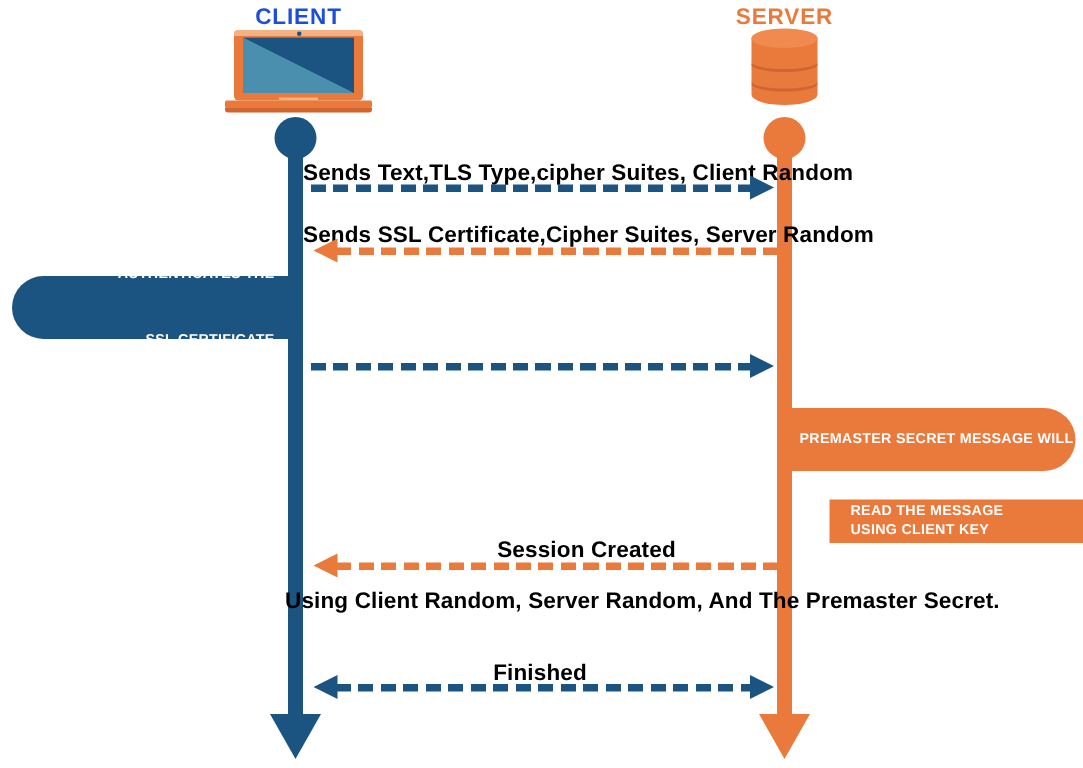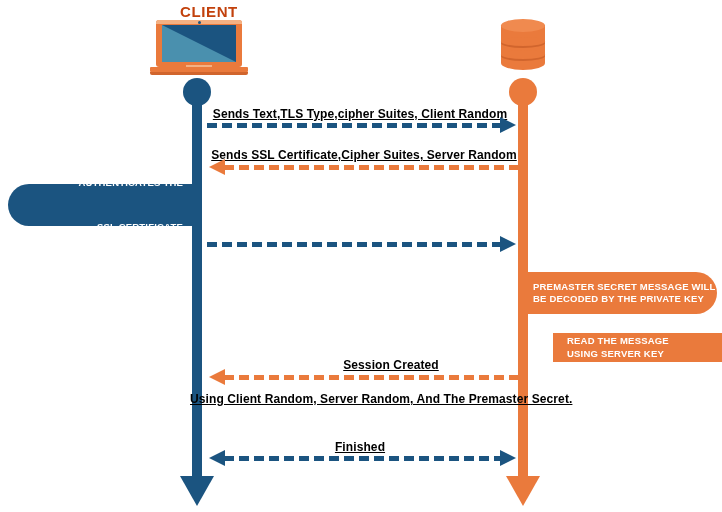--- a/index.html
+++ b/index.html
@@ -24,21 +24,21 @@
 
   
   .actor-title {
     position: absolute;
     font-weight: bold;
     font-size: 15px;
     letter-spacing: 0.6px;
     text-align: center;
     white-space: nowrap;
   }
-  #client-title { left: 154px; top: 3px; width: 110px; color: #c2410c; }
+  #client-title { left: 144px; top: 3px; width: 110px; color: #1d4ed8; }
   #server-title { left: 468px; top: 3px; width: 110px; color: #ea7a3c; }
 
   
   .laptop { position: absolute; left: 150px; top: 20px; width: 98px; height: 55px; }
   .laptop-body {
     position: absolute; left: 6px; top: 0; width: 86px; height: 47px;
     background: #ea7a3c; border-radius: 3px;
   }
   .laptop-top-hl {
     position: absolute; left: 6px; top: 0; width: 86px; height: 4px;
@@ -115,27 +115,26 @@
   }
   #server-lifeline-head {
     left: 506px; top: 476px;
     border-width: 30px 17px 0 17px;
     border-color: #ea7a3c transparent transparent transparent;
   }
 
   
   .msg-label {
     position: absolute;
-    font-size: 12px;
+    font-size: 15px;
     font-weight: bold;
     color: #000000;
     text-align: center;
     white-space: nowrap;
     letter-spacing: 0.1px;
-    text-decoration: underline;
   }
 
   
   .arrow-track {
     position: absolute;
     height: 5px;
   }
   .arrow-dashes {
     position: absolute;
     left: 0; top: 0;
@@ -215,20 +214,21 @@
     <div class="laptop-cam"></div>
     <div class="laptop-pad"></div>
     <div class="laptop-base"></div>
     <div class="laptop-base-lo"></div>
   </div>
 
   <div class="knob" id="client-knob"></div>
   <div class="lifeline" id="client-lifeline"></div>
   <div class="lifeline-head" id="client-lifeline-head"></div>
 
+  <div class="actor-title" id="server-title">SERVER</div>
 
   <div class="db">
     <div class="db-body"></div>
     <div class="db-ring r1"></div>
     <div class="db-ring-fill f1"></div>
     <div class="db-ring r2"></div>
     <div class="db-ring-fill f2"></div>
     <div class="db-top"></div>
   </div>
 
@@ -253,26 +253,25 @@
     <span class="banner-line">SSL CERTIFICATE</span>
   </div>
 
   <div class="arrow-track" style="left:207px; top:242px; width:294px;">
     <div class="arrow-dashes blue"></div>
     <div class="arrow-head right blue"></div>
   </div>
 
   <div class="banner orange" style="left:519px; top:272px; width:198px; height:42px;">
     <span class="banner-line">PREMASTER SECRET MESSAGE WILL BE</span>
-    <span class="banner-line">BE DECODED BY THE PRIVATE KEY</span>
   </div>
 
   <div class="banner orange" style="left:519px; top:333px; width:198px; height:29px;margin-left:34px;">
     <span class="banner-line">READ THE MESSAGE</span>
-    <span class="banner-line">USING SERVER KEY</span>
+    <span class="banner-line">USING CLIENT KEY</span>
   </div>
 
   <div class="msg-label" style="left:202px; top:358px; width:378px;">Session Created</div>
   <div class="arrow-track" style="left:224px; top:375px; width:294px;">
     <div class="arrow-dashes orange"></div>
     <div class="arrow-head left orange"></div>
   </div>
   <div class="msg-label" style="left:190px; top:392px; width:340px;">Using Client Random, Server Random, And The Premaster Secret.</div>
 
   <div class="msg-label" style="left:202px; top:440px; width:316px;">Finished</div>

